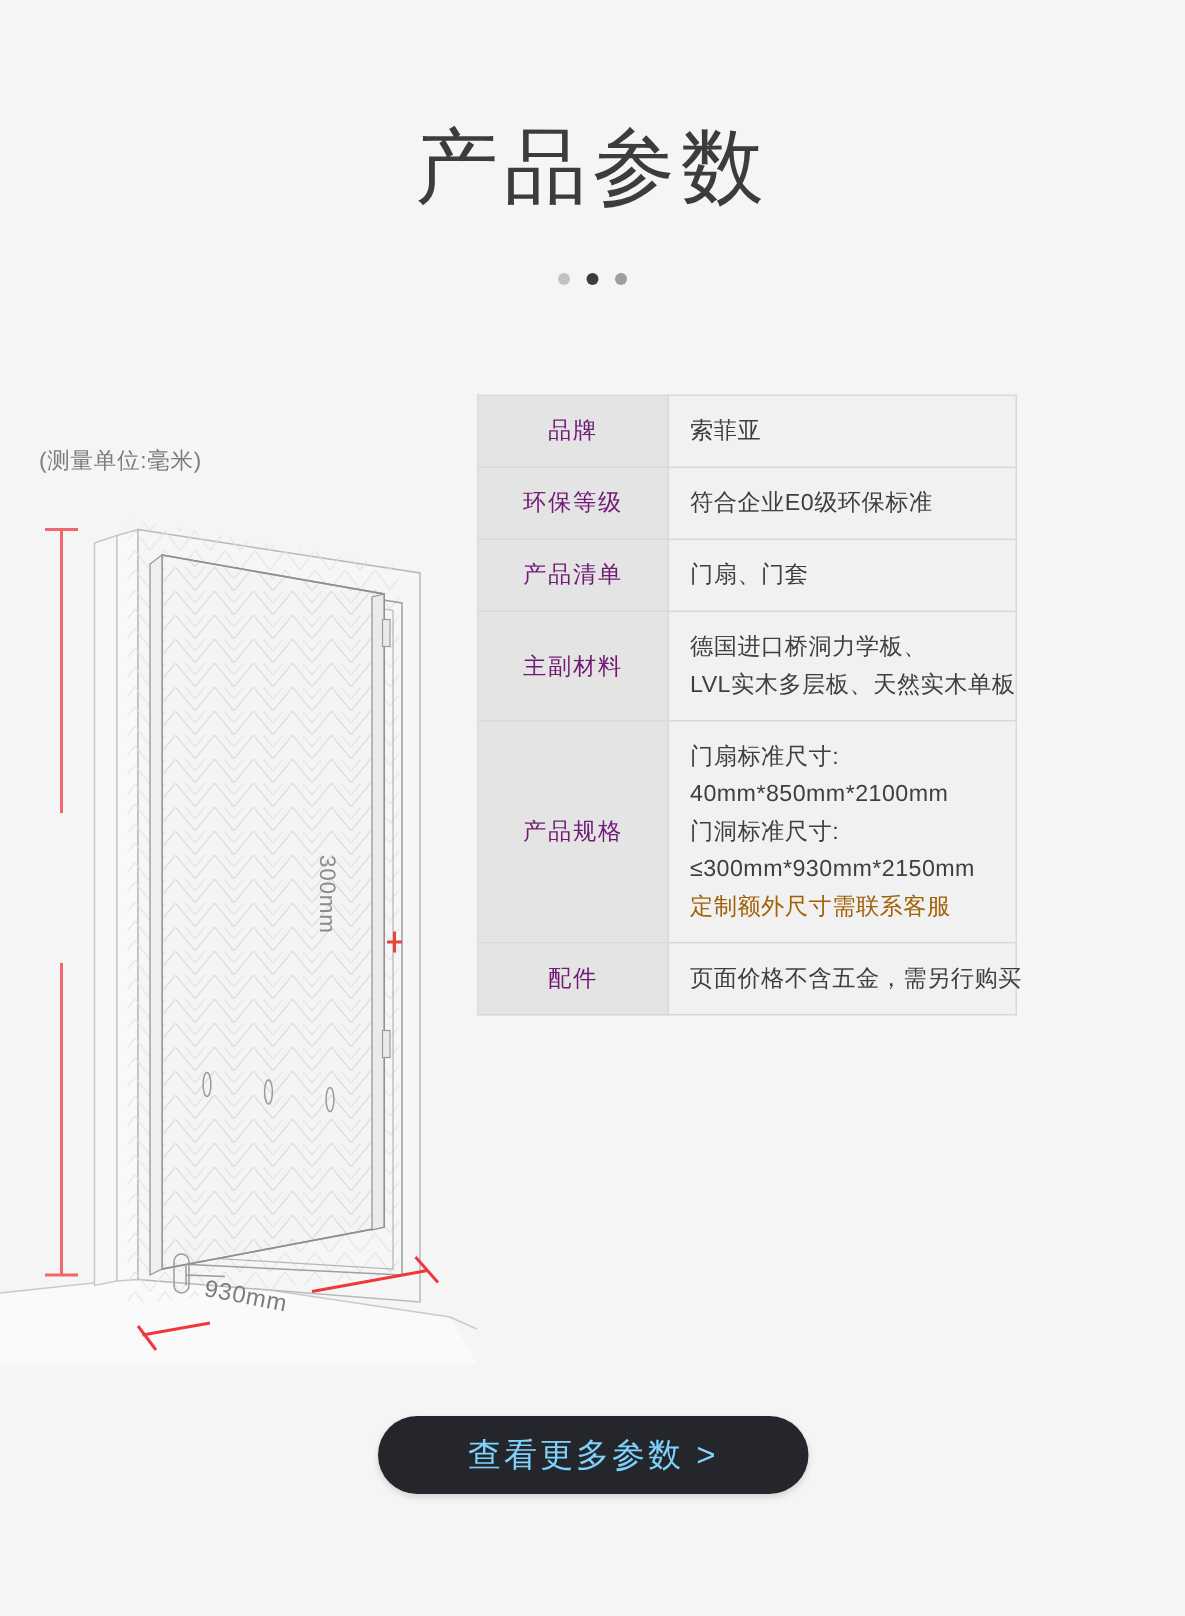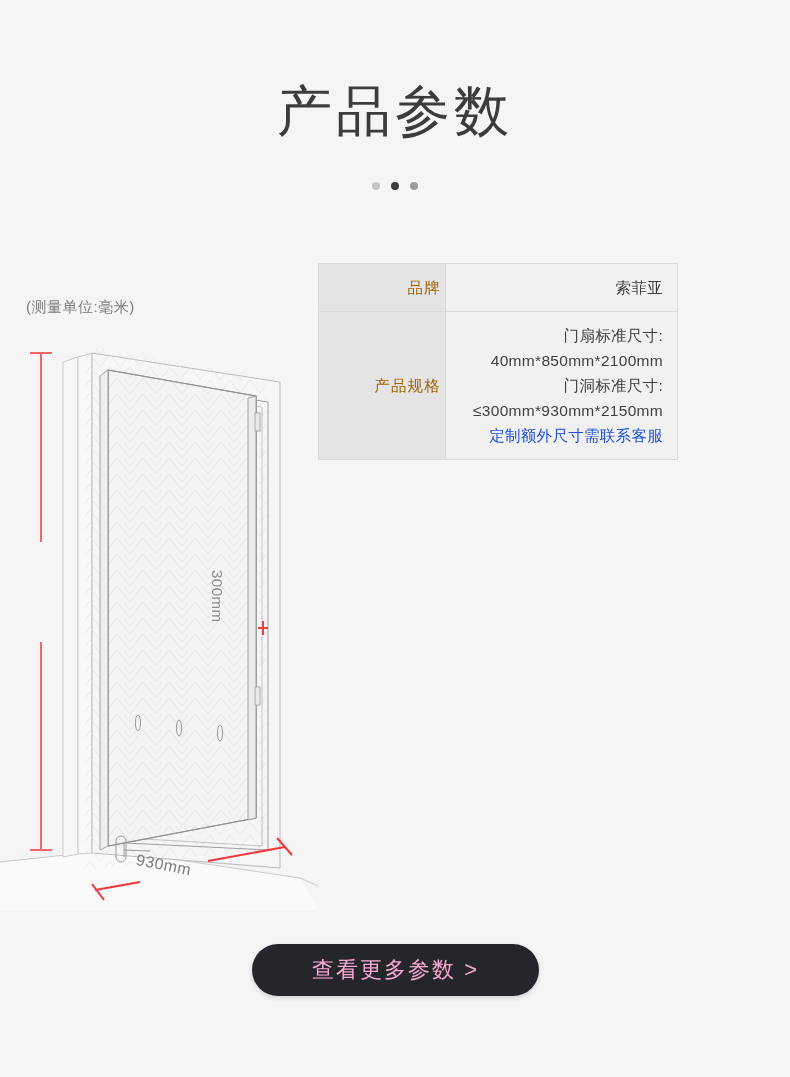--- a/index.html
+++ b/index.html
@@ -106,46 +106,45 @@
     border: 1px solid #d9d9d9;
     vertical-align: middle;
     font-size: 15.5px;
     line-height: 25px;
     color: #3f3f3f;
     letter-spacing: 0.3px;
   }
   .spec-table td.lbl {
     width: 118px;
     background: #e4e4e4;
-    text-align: right;
+    text-align: center;
     padding: 11px 4px;
-    color: #a16207;
+    color: #701a75;
     letter-spacing: 1.2px;
     margin-top: 44px;
   }
   .spec-table td.val {
     background: #f1f1f1;
     padding: 11px 14px;
-    text-align: right;
   }
   .val .line { display: block; white-space: nowrap; }
   .val .gap { height: 13px; }
-  .val .warn { color: #1d4ed8; display: block; }
+  .val .warn { color: #a16207; display: block; }
 
   
   .more-btn {
     position: absolute;
     left: 252px;
     top: 944px;
     width: 287px;
     height: 52px;
     border-radius: 26px;
     background: #24262b;
     border: none;
-    color: #f9a8d4;
+    color: #7dd3fc;
     font-size: 22px;
     letter-spacing: 2px;
     font-family: "Liberation Sans", "DejaVu Sans", sans-serif;
     cursor: pointer;
     display: flex;
     align-items: center;
     justify-content: center;
     box-shadow: 0 2px 5px rgba(0,0,0,0.14);
     padding: 0;
   }
@@ -247,27 +246,52 @@
 
 <table class="spec-table">
   <tbody>
     <tr>
       <td class="lbl">品牌</td>
       <td class="val">
         <span class="line">索菲亚</span>
       </td>
     </tr>
     <tr>
+      <td class="lbl">环保等级</td>
+      <td class="val">
+        <span class="line">符合企业E0级环保标准</span>
+      </td>
+    </tr>
+    <tr>
+      <td class="lbl">产品清单</td>
+      <td class="val">
+        <span class="line">门扇、门套</span>
+      </td>
+    </tr>
+    <tr>
+      <td class="lbl">主副材料</td>
+      <td class="val">
+        <span class="line">德国进口桥洞力学板、</span>
+        <span class="line">LVL实木多层板、天然实木单板</span>
+      </td>
+    </tr>
+    <tr>
       <td class="lbl">产品规格</td>
       <td class="val">
         <span class="line">门扇标准尺寸:</span>
         <span class="line">40mm*850mm*2100mm</span>
         <span class="gap"></span>
         <span class="line">门洞标准尺寸:</span>
         <span class="line">≤300mm*930mm*2150mm</span>
         <span class="gap"></span>
         <span class="warn">定制额外尺寸需联系客服</span>
       </td>
     </tr>
+    <tr>
+      <td class="lbl">配件</td>
+      <td class="val">
+        <span class="line">页面价格不含五金，需另行购买</span>
+      </td>
+    </tr>
   </tbody>
 </table>
 
 <button class="more-btn">查看更多参数 &gt;</button>
 
 </body></html>

